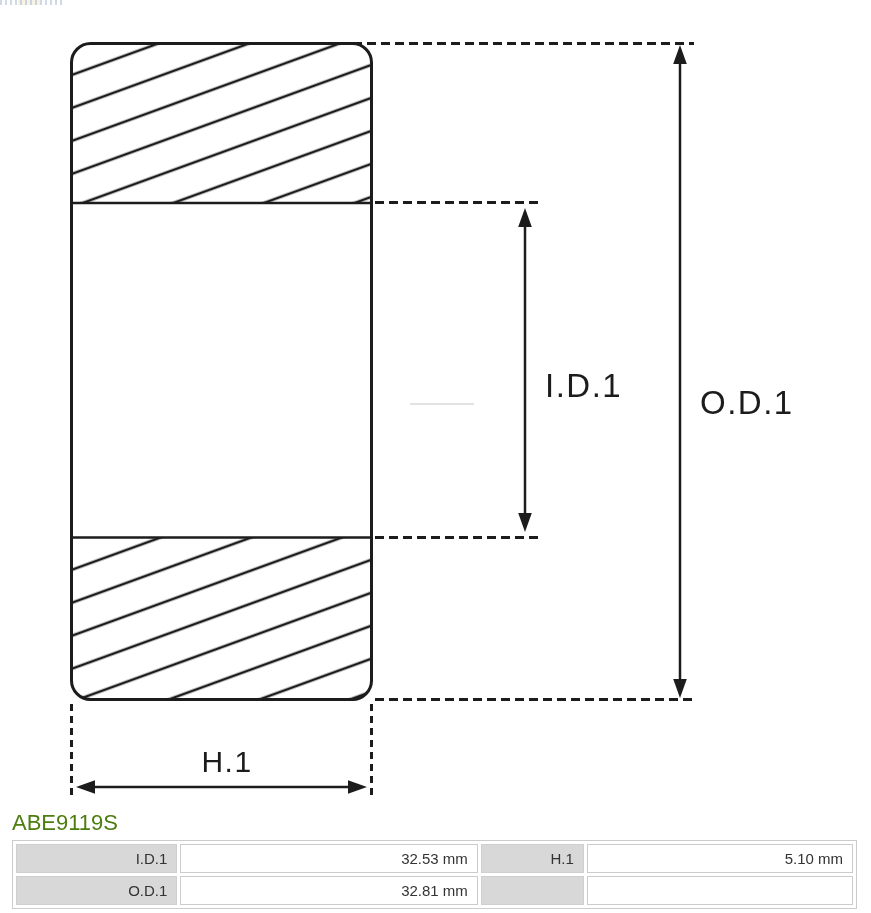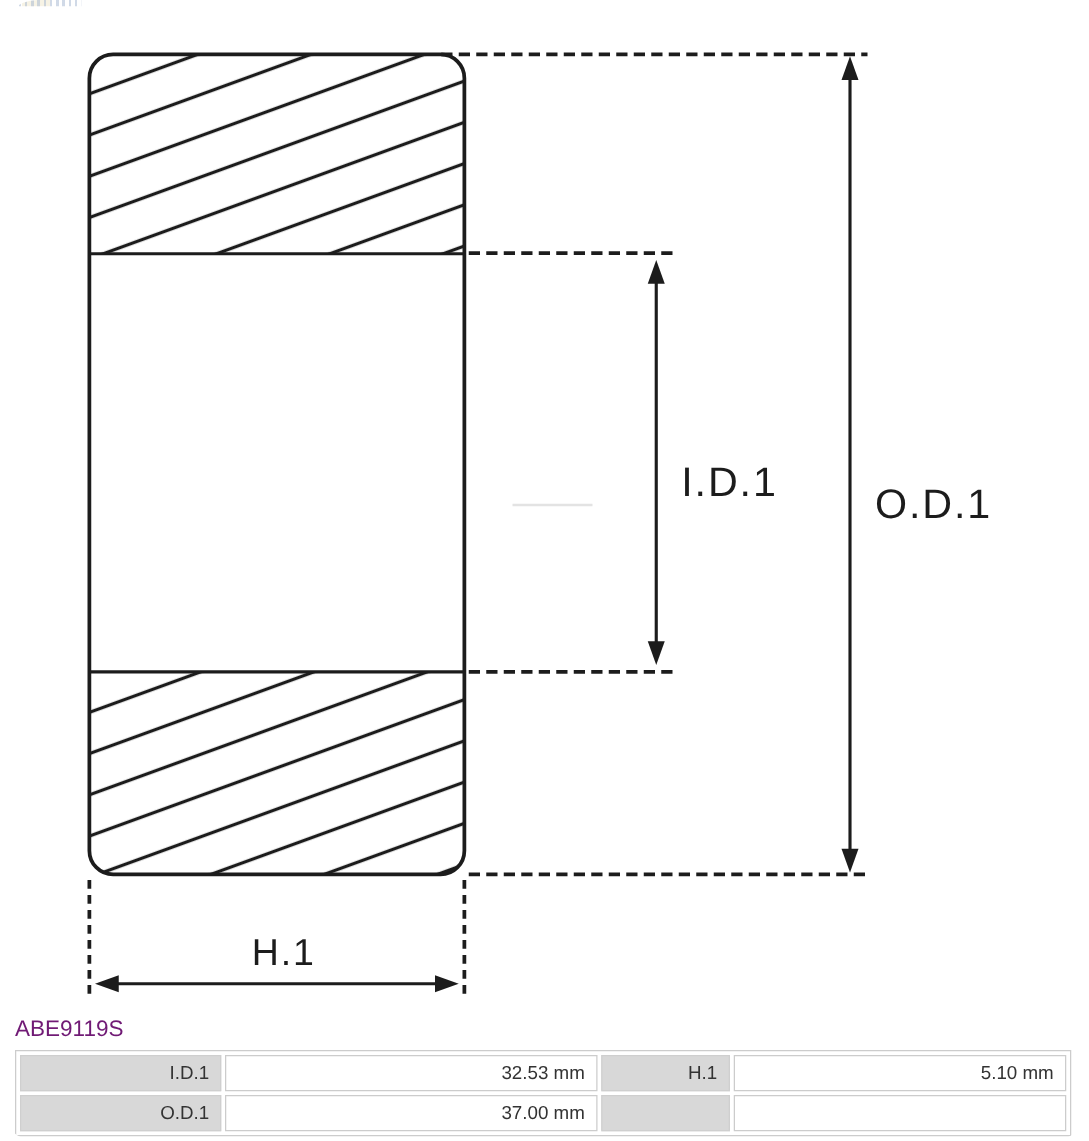--- a/index.html
+++ b/index.html
@@ -2,40 +2,39 @@
 <html><head>
 <meta charset="utf-8">
 <style>
   html,body{margin:0;padding:0;background:#fff;}
   .screen{
     position:relative;
     width:871px;height:913px;
     background:#fff;
     font-family:"Liberation Sans",sans-serif;
     overflow:hidden;
-    border-radius:30px;
   }
   
   .artifact-strip{
     position:absolute;left:0;top:0;width:65px;height:5px;
     background:
       repeating-linear-gradient(90deg, rgba(150,170,200,0.55) 0 2px, rgba(255,255,255,0) 2px 5px),
       linear-gradient(90deg, rgba(230,220,190,0.0) 0 18px, rgba(235,225,190,0.5) 18px 40px, rgba(230,220,190,0.0) 40px);
     opacity:.8;
   }
   .diagram-svg{position:absolute;left:0;top:0;}
   .dim-label{
     font-family:"Liberation Sans",sans-serif;
     fill:#1c1c1c;
     letter-spacing:1.5px;
   }
   .part-number{
     position:absolute;left:12px;top:811px;
-    font-size:18px;line-height:24px;
-    color:#701a75;
+    font-size:22px;line-height:24px;
+    color:#4d7c0f;
   }
   .spec-table{
     position:absolute;left:12px;top:840px;
     width:845px;
     border-collapse:separate;
     border-spacing:3px;
     table-layout:fixed;
     background:#fff;
     border:1px solid #ccc;
   }
@@ -120,20 +119,20 @@
     </colgroup>
     <tbody>
       <tr>
         <td class="label-cell">I.D.1</td>
         <td>32.53 mm</td>
         <td class="label-cell">H.1</td>
         <td>5.10 mm</td>
       </tr>
       <tr>
         <td class="label-cell">O.D.1</td>
-        <td>37.00 mm</td>
+        <td>32.81 mm</td>
         <td class="label-cell"></td>
         <td></td>
       </tr>
     </tbody>
   </table>
 
 </div>
 
 </body></html>

